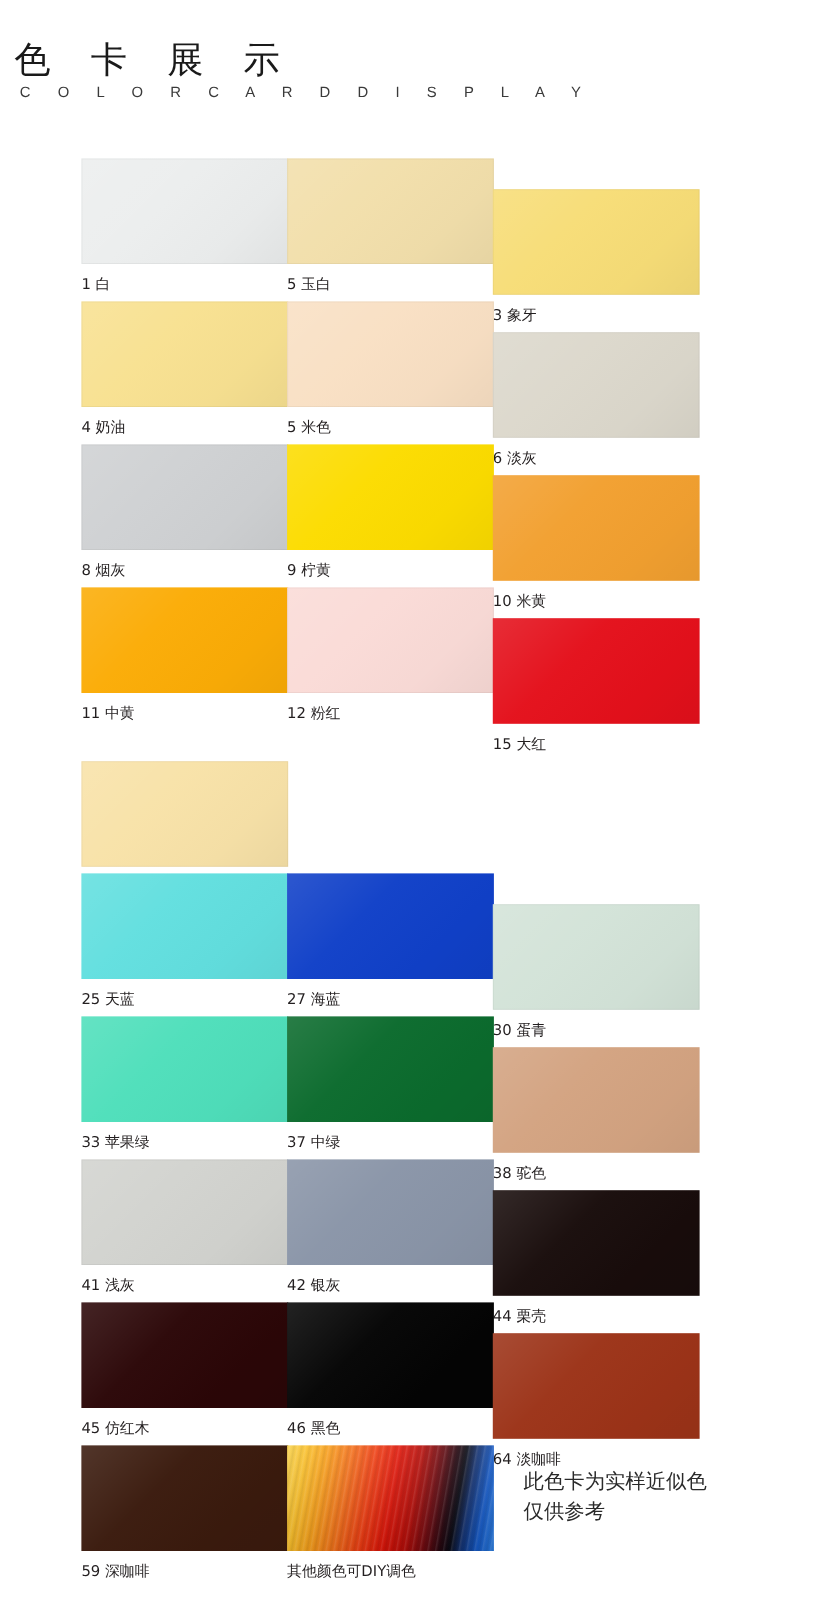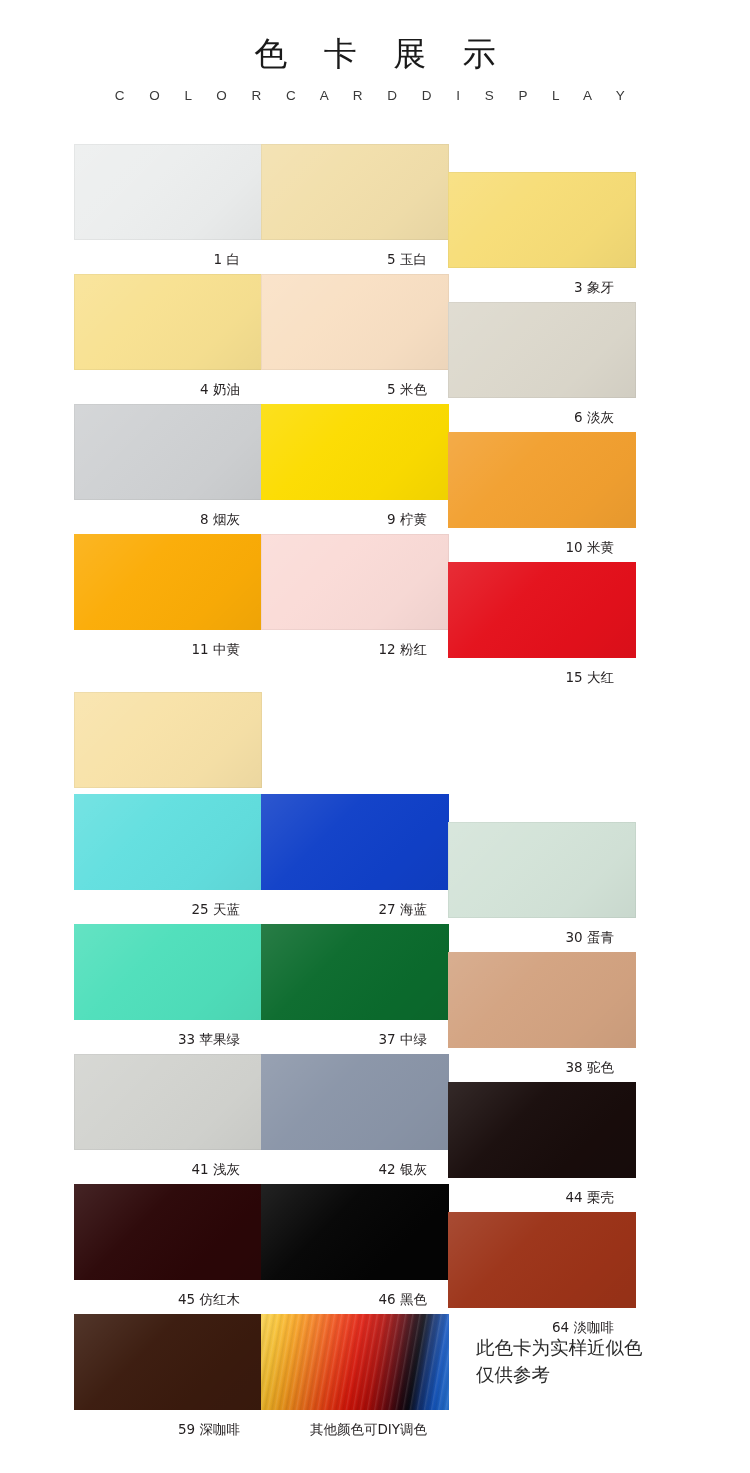--- a/index.html
+++ b/index.html
@@ -13,38 +13,38 @@
     height: 1473px;
     font-family: "Liberation Sans", "DejaVu Sans", sans-serif;
     color: #231f20;
     position: relative;
     overflow: hidden;
   }
 
   
   .header {
     padding-top: 34px;
-    text-align: center;
+    text-align: left;
   }
   .title {
     font-size: 33px;
     line-height: 40px;
     letter-spacing: 13px;
     font-weight: 400;
     color: #1a1a1a;
     margin: 0;
     padding-left: 13px;
     font-family: "DejaVu Sans", "Liberation Sans", sans-serif;
   }
   .subtitle {
-    margin: 14px 0 0 0;
+    margin: 2px 0 0 0;
     font-size: 13.5px;
     line-height: 16px;
     letter-spacing: 10.5px;
-    padding-left: 0;
+    padding-left: 18px;
     color: #3a3a3a;
     font-weight: 400;
     font-family: "Liberation Sans", sans-serif;
   }
 
   
   .grid {
     position: absolute;
     left: 74px;
     top: 144px;
@@ -52,21 +52,20 @@
   }
   .row {
     display: flex;
     width: 606px;
     height: 130px;
   }
   .cell {
     width: 166px;
     margin-right: 21px;
     position: relative;
-    text-align: right;
   }
   .cell:last-child { margin-right: 0; margin-top: 28px; }
 
   .swatch {
     width: 188px;
     height: 96px;
     box-sizing: border-box;
     position: relative;
   }
   

